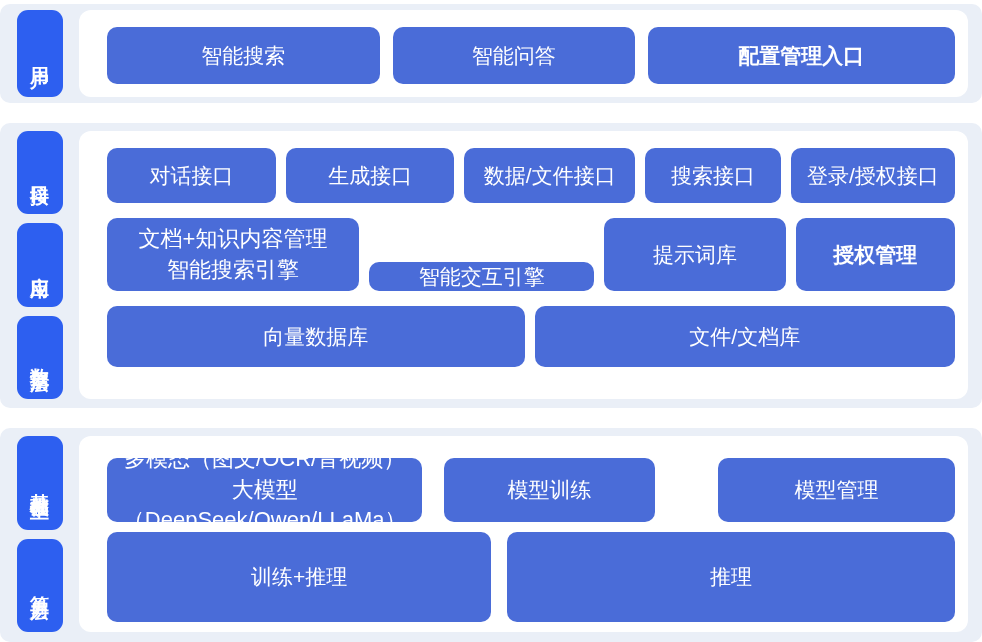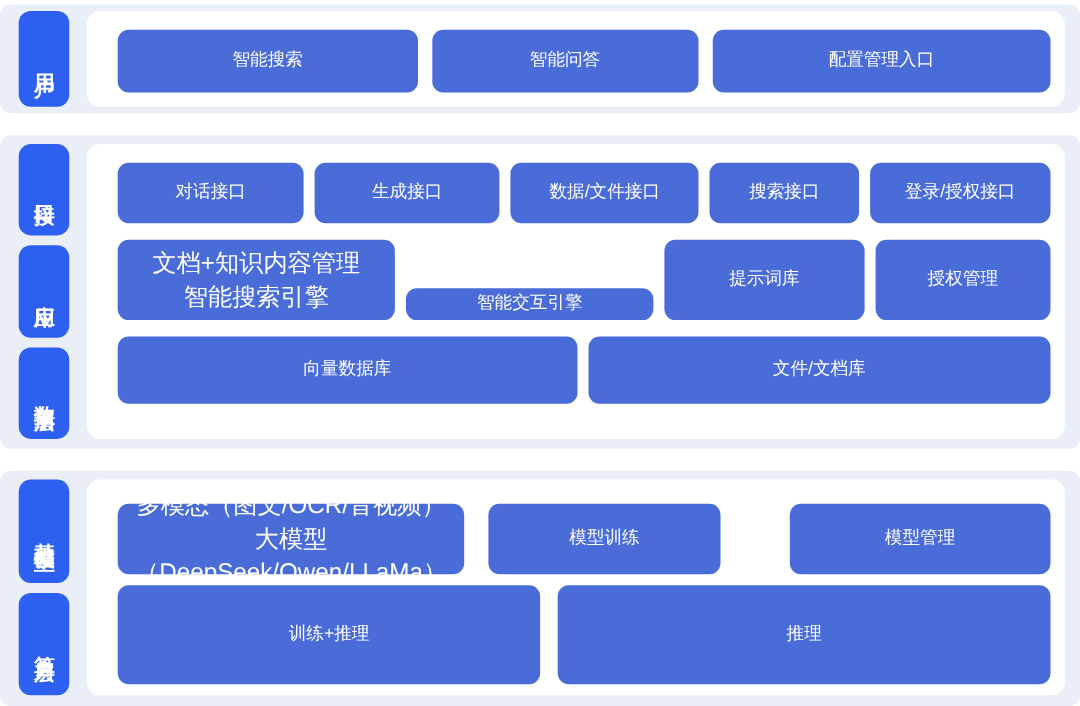--- a/index.html
+++ b/index.html
@@ -52,21 +52,21 @@
   .row{display:flex;gap:10px;}
   .row-g13{gap:13px;}
   .row-g22{gap:22px;}
   .row-g16{gap:16px;border-radius:32px;}
   .box{
     background:#4a6cd8;
     border-radius:10px;
     color:#fff;
     display:flex;align-items:center;justify-content:center;
     text-align:center;
-    font-size:16px;
+    font-size:21px;
     line-height:1.4;
     white-space:pre-line;
   }
   .box-2l{font-size:22px;}
   .h55{height:55px;}
   .h73{height:73px;}
   .h61{height:61px;}
   .h72{height:64px;}
   .h90{height:90px;}
 </style>
@@ -76,21 +76,21 @@
 <div class="wrap">
 
   <div class="section sec-user">
     <div class="pill-col">
       <div class="pill">用户</div>
     </div>
     <div class="card">
       <div class="row row-g13" style="flex:1;">
         <div class="box" style="flex:275 1 0;">智能搜索</div>
         <div class="box" style="flex:244 1 0;">智能问答</div>
-        <div class="box" style="flex:310 1 0;">配置管理入口</div>
+        <div class="box" style="flex:310 1 0;font-weight:bold;">配置管理入口</div>
       </div>
     </div>
   </div>
 
   <div class="section sec-mid">
     <div class="pill-col">
       <div class="pill">接口</div>
       <div class="pill">应用</div>
       <div class="pill">数据层</div>
     </div>
@@ -100,21 +100,21 @@
         <div class="box" style="flex:170 1 0;">生成接口</div>
         <div class="box" style="flex:173 1 0;">数据/文件接口</div>
         <div class="box" style="flex:137 1 0;">搜索接口</div>
         <div class="box" style="flex:166 1 0;">登录/授权接口</div>
       </div>
       <div class="row h73">
         <div class="box box-2l" style="flex:253 1 0;">文档+知识内容管理
 智能搜索引擎</div>
         <div class="box" style="flex:226 1 0;margin-top:44px;">智能交互引擎</div>
         <div class="box" style="flex:182 1 0;">提示词库</div>
-        <div class="box" style="flex:160 1 0;">授权管理</div>
+        <div class="box" style="flex:160 1 0;font-weight:bold;">授权管理</div>
       </div>
       <div class="row h61">
         <div class="box" style="flex:288 1 0;">向量数据库</div>
         <div class="box" style="flex:290 1 0;">文件/文档库</div>
       </div>
     </div>
   </div>
 
   <div class="section sec-base">
     <div class="pill-col">

